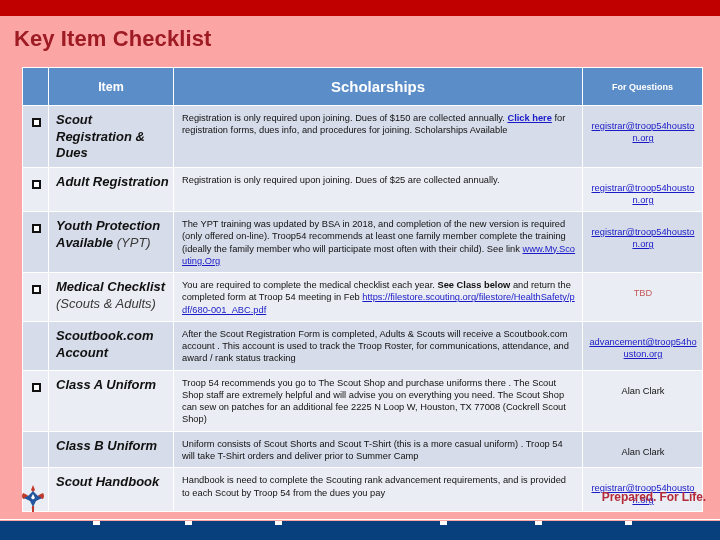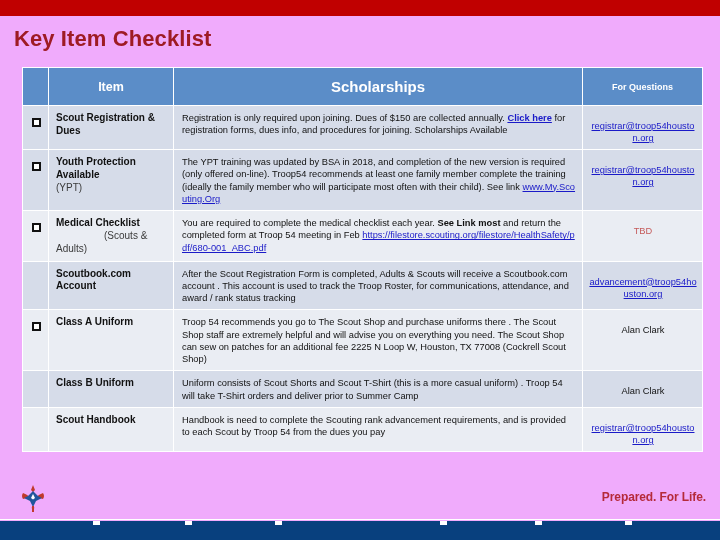--- a/index.html
+++ b/index.html
@@ -6,21 +6,21 @@
   html, body {
     margin: 0; padding: 0;
     width: 720px; height: 540px;
     background: #ffffff;
     font-family: "Liberation Sans", sans-serif;
     overflow: hidden;
   }
   #page {
     position: relative;
     width: 720px; height: 540px;
-    background: #f0abfc;
+    background: #fca5a5;
   }
   
   .top-bar {
     position: absolute; left: 0; top: 0;
     width: 720px; height: 16px;
     background: #C00000;
   }
   
   .page-title {
     position: absolute; left: 14px; top: 26px;
@@ -69,31 +69,31 @@
   tbody tr.plain td { background: #EAEDF3; }
 
   td.c-chk { text-align: center; padding-top: 7px; }
   .checkbox {
     display: inline-block;
     width: 9px; height: 9px;
     border: 2px solid #111111;
     background: #ffffff;
   }
   td.c-item {
-    font-size: 10px;
+    font-size: 13px;
     color: #111111;
     font-weight: bold;
     line-height: 1.28;
     padding-top: 6px;
     padding-left: 7px;
+    font-style: italic;
   }
   td.c-item .sub {
     font-weight: normal;
     color: #3a3a3a;
-    margin-left: 48px;
   }
   td.c-desc {
     font-size: 9.3px;
     color: #111111;
     line-height: 1.32;
     padding-top: 6px;
     padding-left: 8px;
     padding-right: 6px;
   }
   td.c-desc .b { font-weight: bold; }
@@ -171,30 +171,36 @@
           <th class="h-ask">For Questions</th>
         </tr>
       </thead>
       <tbody id="tbody">
           <tr class="shade">
             <td class="c-chk"><span class="checkbox"></span></td>
             <td class="c-item"><span>Scout Registration &amp; Dues</span></td>
             <td class="c-desc"><span>Registration is only required upon joining. Dues of $150 are collected annually. </span><a class="link bold" href="#">Click here</a><span> for registration forms, dues info, and procedures for joining. Scholarships Available</span></td>
             <td class="c-ask"><a class="link" href="#">registrar@troop54houston.org</a></td>
           </tr>
+          <tr class="plain">
+            <td class="c-chk"><span class="checkbox"></span></td>
+            <td class="c-item"><span>Adult Registration</span></td>
+            <td class="c-desc"><span>Registration is only required upon joining. Dues of $25 are collected annually.</span></td>
+            <td class="c-ask"><a class="link" href="#">registrar@troop54houston.org</a></td>
+          </tr>
           <tr class="shade">
             <td class="c-chk"><span class="checkbox"></span></td>
             <td class="c-item"><span>Youth Protection Available</span><span class="sub"> (YPT)</span></td>
             <td class="c-desc"><span>The YPT training was updated by BSA in 2018, and completion of the new version is required (only offered on-line). Troop54 recommends at least one family member complete the training (ideally the family member who will participate most often with their child).  See link  </span><a class="link" href="#">www.My.Scouting.Org</a></td>
             <td class="c-ask"><a class="link" href="#">registrar@troop54houston.org</a></td>
           </tr>
           <tr class="plain">
             <td class="c-chk"><span class="checkbox"></span></td>
             <td class="c-item"><span>Medical Checklist</span><br><span class="sub">(Scouts &amp; Adults)</span></td>
-            <td class="c-desc"><span>You are required to complete the medical checklist each year. </span><span class="b">See Link most</span><span> and return the completed form at Troop 54 meeting in Feb </span><a class="link" href="#">https://filestore.scouting.org/filestore/HealthSafety/pdf/680-001_ABC.pdf</a></td>
+            <td class="c-desc"><span>You are required to complete the medical checklist each year. </span><span class="b">See Class below</span><span> and return the completed form at Troop 54 meeting in Feb </span><a class="link" href="#">https://filestore.scouting.org/filestore/HealthSafety/pdf/680-001_ABC.pdf</a></td>
             <td class="c-ask"><span class="tbd">TBD</span></td>
           </tr>
           <tr class="shade">
             <td class="c-chk"></td>
             <td class="c-item"><span>Scoutbook.com Account</span></td>
             <td class="c-desc"><span>After the Scout Registration Form is completed, Adults &amp; Scouts will receive a Scoutbook.com account . This account is used to track the Troop Roster, for communications, attendance, and award / rank status tracking</span></td>
             <td class="c-ask"><a class="link" href="#">advancement@troop54houston.org</a></td>
           </tr>
           <tr class="plain">
             <td class="c-chk"><span class="checkbox"></span></td>

